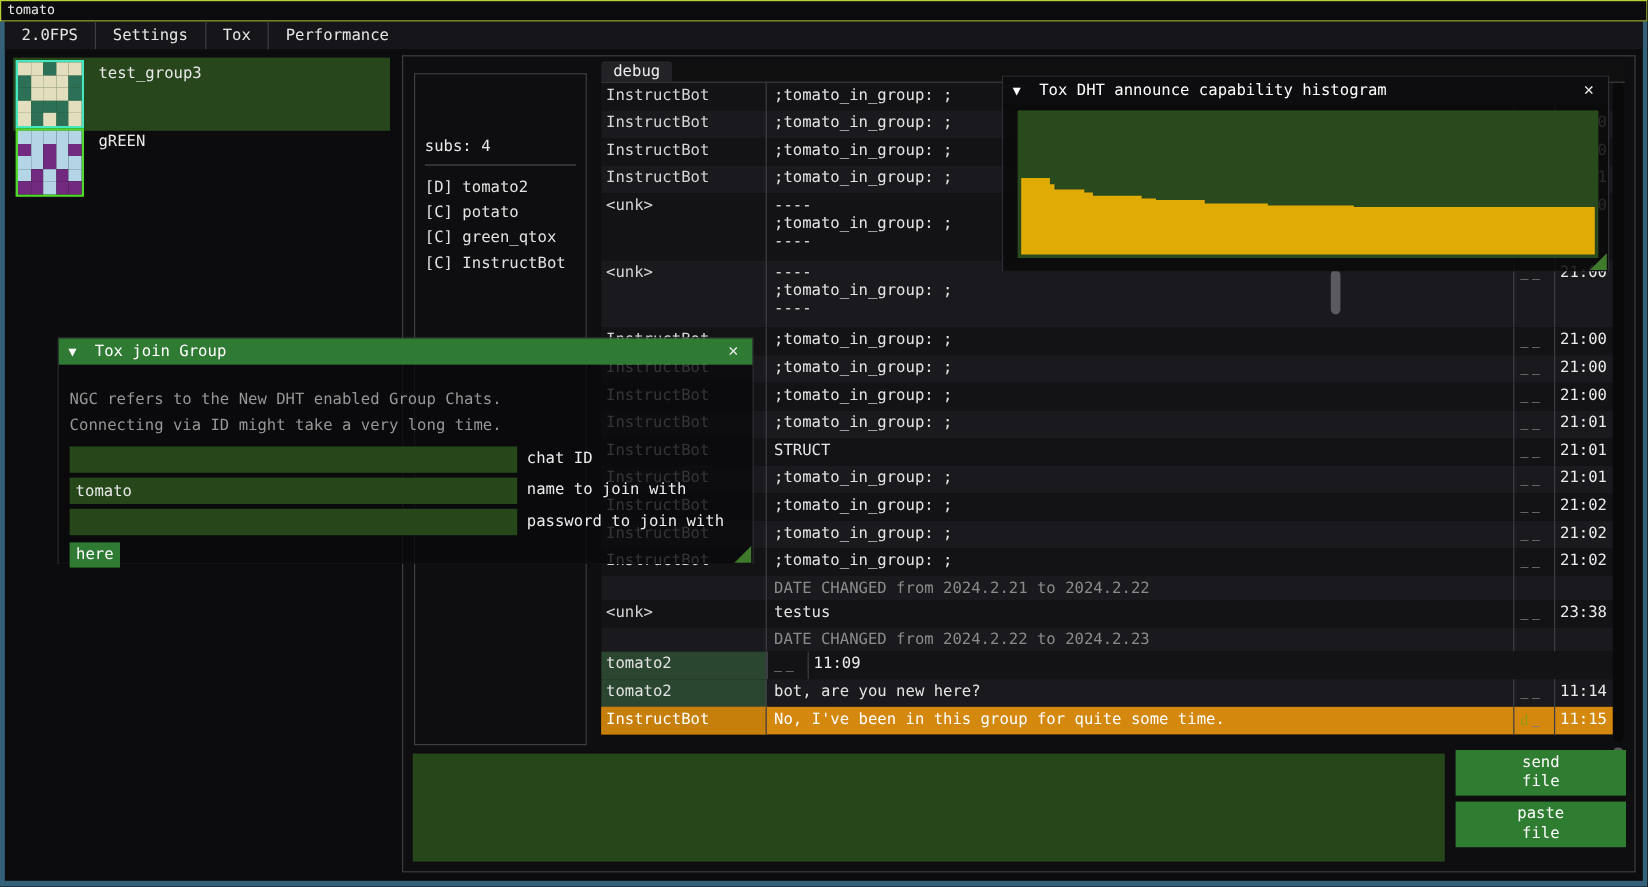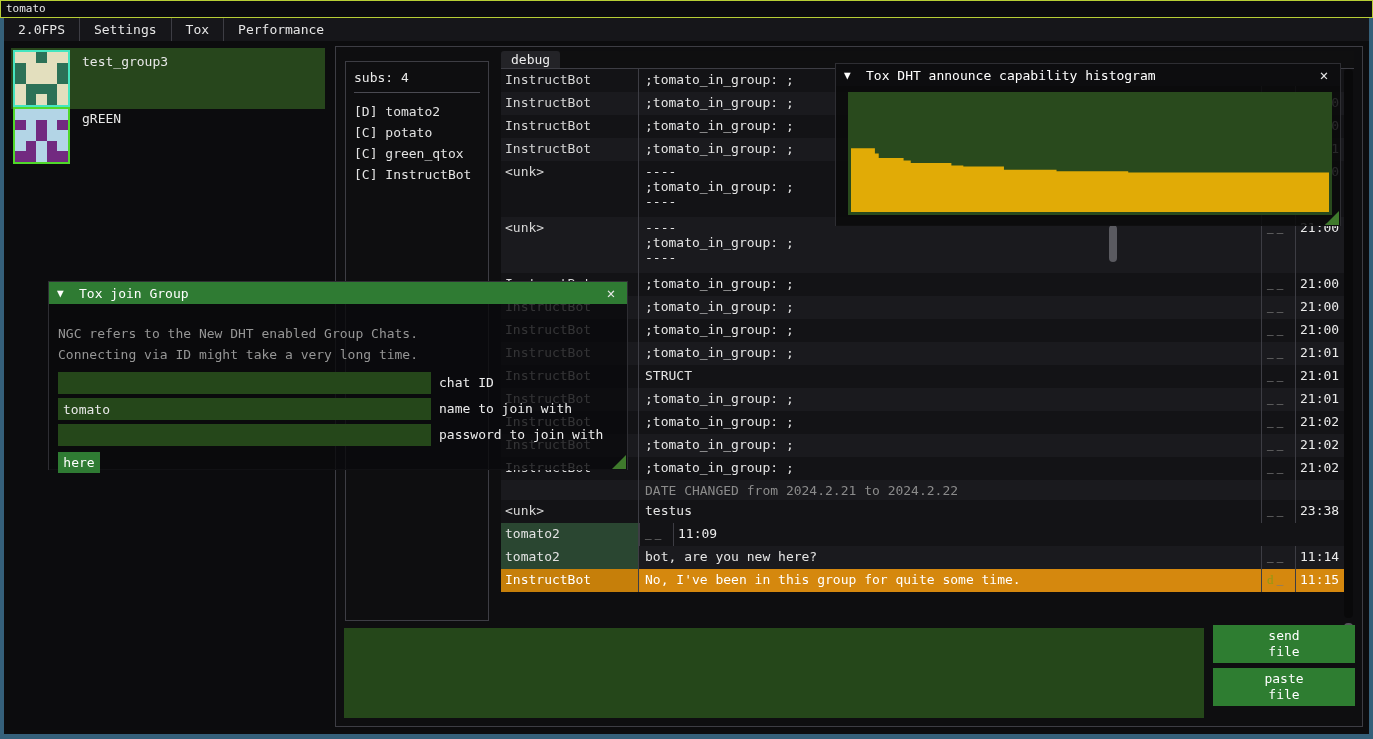--- a/index.html
+++ b/index.html
@@ -43,21 +43,21 @@
   .group-label { margin-left:12px; margin-top:4px; color:#e8e8e8; }
   
   .chat-window {
     position:absolute; left:335px; top:46px; width:1028px; height:681px;
     background:#0e0e10; border:1px solid #3d3d44;
   }
   .subs-panel {
     position:absolute; left:9px; top:14px; width:144px; height:560px;
     border:1px solid #3d3d44; padding:8px 8px 0 8px;
   }
-  .subs-header { color:#e8e8e8; }
+  .subs-header { color:#e8e8e8;margin-top:45px; }
   .subs-sep { height:1px; background:#4a4a52; margin:7px 0 8px 0; }
   .member-item { line-height:21px; color:#e2e2e2; white-space:nowrap; }
   .tabbar {
     position:absolute; left:165px; top:4px; width:853px; height:18px;
     background:#0f0f10; border-bottom:1px solid #3d3d44; display:flex;
   }
   .tab {
     padding:0 10px; background:#232327; color:#ececec; line-height:18px;
     border-top-left-radius:3px; border-top-right-radius:3px;
   }
@@ -349,20 +349,26 @@
           <div class="cell-name"></div>
           <div class="cell-msg">DATE CHANGED from 2024.2.21 to 2024.2.22</div>
           <div class="cell-status"><span class="s1"></span><span class="s2"></span></div>
           <div class="cell-time"></div>
         </div>
         <div class="chat-row h-norm stripe-a v-unk">
           <div class="cell-name">&lt;unk&gt;</div>
           <div class="cell-msg">testus</div>
           <div class="cell-status"><span class="s1">_</span><span class="s2"> _</span></div>
           <div class="cell-time">23:38</div>
+        </div>
+        <div class="chat-row h-date stripe-b v-date">
+          <div class="cell-name"></div>
+          <div class="cell-msg">DATE CHANGED from 2024.2.22 to 2024.2.23</div>
+          <div class="cell-status"><span class="s1"></span><span class="s2"></span></div>
+          <div class="cell-time"></div>
         </div>
         <div class="chat-row h-norm stripe-a v-green">
           <div class="cell-name">tomato2</div>
           <div class="cell-status"><span class="s1">_</span><span class="s2"> _</span></div>
           <div class="cell-time">11:09</div>
         </div>
         <div class="chat-row h-norm stripe-b v-green">
           <div class="cell-name">tomato2</div>
           <div class="cell-msg">bot, are you new here?</div>
           <div class="cell-status"><span class="s1">_</span><span class="s2"> _</span></div>

